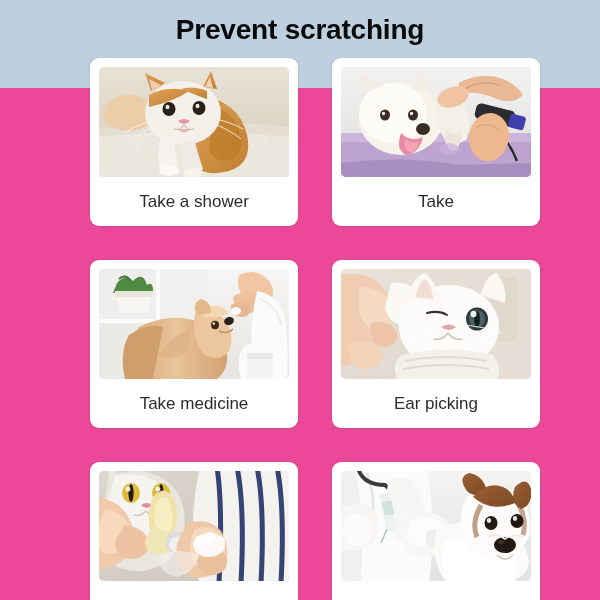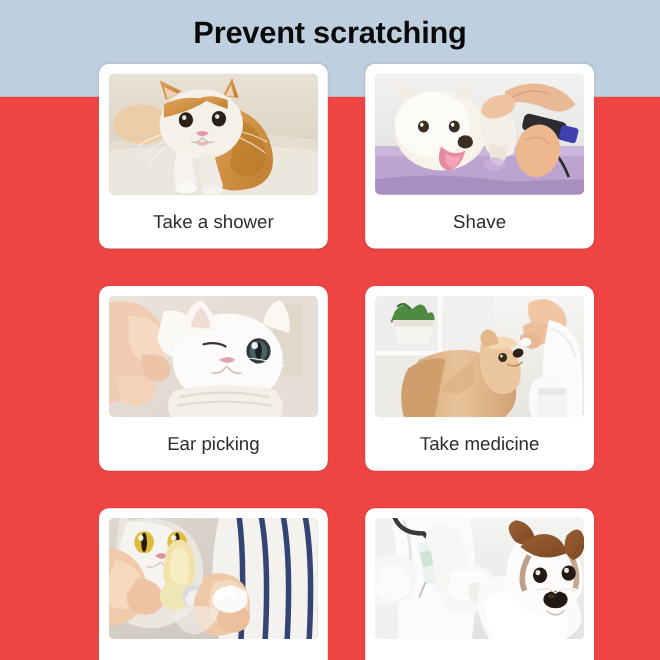--- a/index.html
+++ b/index.html
@@ -12,21 +12,21 @@
     overflow: hidden;
     background: #ebebe9;
     font-family: "Liberation Sans", sans-serif;
     position: relative;
   }
   #page {
     position: absolute;
     inset: 0;
     width: 600px;
     height: 600px;
-    background: #ef4444;
+    background: #ec4899;
   }
   .header-band {
     position: absolute;
     top: 0; left: 0;
     width: 600px;
     height: 88px;
     background: #bed0e0;
   }
   .page-title {
     position: absolute;
@@ -182,62 +182,21 @@
           <path d="M124 22 q16 -10 34 -4" stroke="#d8a17c" stroke-width="1.4" fill="none"></path>
           <ellipse cx="112" cy="30" rx="16" ry="10" fill="#f0c3a2" transform="rotate(-18 112 30)"></ellipse>
           <rect x="134" y="40" width="40" height="16" rx="5" fill="#2c2c30" transform="rotate(14 154 48)"></rect>
           <rect x="168" y="48" width="16" height="14" rx="3" fill="#3f3fb0" transform="rotate(14 176 55)"></rect>
           <path d="M150 60 q18 12 26 34" stroke="#2c2c30" stroke-width="2.4" fill="none"></path>
           <ellipse cx="148" cy="70" rx="20" ry="24" fill="#eeb88f" transform="rotate(10 148 70)"></ellipse>
           <path d="M136 60 q14 -6 22 4" stroke="#dba47c" stroke-width="1.4" fill="none"></path>
           <ellipse cx="108" cy="82" rx="10" ry="6" fill="#cdb0dd" opacity="0.7"></ellipse>
         </svg>
       </div>
-      <div class="card-label">Shave</div>
-    </div>
-
-    <div class="card">
-      <div class="card-media">
-        <svg viewBox="0 0 190 110" preserveAspectRatio="none" aria-hidden="true">
-          <defs>
-            <linearGradient id="earBg" x1="0" y1="0" x2="1" y2="1">
-              <stop offset="0" stop-color="#eae3db"></stop>
-              <stop offset="1" stop-color="#ddd4ca"></stop>
-            </linearGradient>
-          </defs>
-          <rect width="190" height="110" fill="url(#earBg)"></rect>
-          <rect x="120" y="0" width="70" height="110" fill="#e6ded4"></rect>
-          <rect x="150" y="8" width="26" height="64" fill="#ded5c9" opacity="0.7"></rect>
-          <path d="M0 6 q34 -6 48 22 q8 20 -4 40 q-16 24 -44 30 z" fill="#f0cdb2"></path>
-          <path d="M18 18 q28 0 34 22 q2 14 -10 20 q-18 4 -24 -18 z" fill="#f6d9c2"></path>
-          <path d="M30 54 q20 -4 26 10 q2 12 -12 14 q-16 0 -14 -24 z" fill="#eec4a8"></path>
-          <path d="M8 74 q26 -6 34 8 q2 14 -16 18 q-20 2 -18 -26 z" fill="#f3d2b8"></path>
-          <path d="M50 14 q22 -4 30 18 q4 18 -12 24 q-20 2 -24 -18 z" fill="#fbf9f6"></path>
-          <ellipse cx="108" cy="58" rx="50" ry="42" fill="#fcfbf9"></ellipse>
-          <path d="M68 30 q2 -22 16 -26 q12 10 14 28 z" fill="#fbf8f4"></path>
-          <path d="M74 28 q4 -14 10 -18 q8 8 8 20 z" fill="#f0ddd6"></path>
-          <path d="M140 26 q4 -20 16 -22 q10 12 8 30 z" fill="#fbf8f4"></path>
-          <ellipse cx="136" cy="50" rx="11" ry="11.5" fill="#2f3a3c"></ellipse>
-          <ellipse cx="136" cy="50" rx="8" ry="9" fill="#4d6267"></ellipse>
-          <ellipse cx="136" cy="50" rx="3" ry="8" fill="#16201f"></ellipse>
-          <ellipse cx="132.5" cy="45" rx="3" ry="3.2" fill="#ffffff" opacity="0.9"></ellipse>
-          <path d="M86 44 q12 -3 20 2" stroke="#3a3230" stroke-width="2" fill="none" stroke-linecap="round"></path>
-          <path d="M100 58 q8 -5 15 0 q-7 6 -15 0 z" fill="#e3a3ab"></path>
-          <path d="M107 64 q-6 8 -14 6 M107 64 q6 8 14 6" stroke="#cdbcb2" stroke-width="1.3" fill="none"></path>
-          <g stroke="#ffffff" stroke-width="1" opacity="0.85" fill="none">
-            <path d="M96 60 Q76 66 64 78"></path>
-            <path d="M120 60 Q142 66 154 78"></path>
-            <path d="M122 56 Q146 58 160 64"></path>
-          </g>
-          <path d="M60 86 q46 -10 92 0 q10 14 4 24 H56 q-6 -14 4 -24 z" fill="#f3efe9"></path>
-          <path d="M64 92 q42 -8 82 0" stroke="#e2dad0" stroke-width="2" fill="none"></path>
-          <path d="M62 100 q44 -8 86 0" stroke="#e2dad0" stroke-width="2" fill="none"></path>
-        </svg>
-      </div>
-      <div class="card-label">Ear picking</div>
+      <div class="card-label">Take</div>
     </div>
 
     <div class="card">
       <div class="card-media">
         <svg viewBox="0 0 190 110" preserveAspectRatio="none" aria-hidden="true">
           <defs>
             <linearGradient id="medBg" x1="0" y1="0" x2="0" y2="1">
               <stop offset="0" stop-color="#f6f5f3"></stop>
               <stop offset="1" stop-color="#e7e5e1"></stop>
             </linearGradient>
@@ -272,20 +231,61 @@
           <path d="M132 36 q12 -6 20 2 q0 10 -10 10 q-12 -2 -10 -12 z" fill="#e8b794"></path>
           <ellipse cx="137" cy="42" rx="5" ry="4" fill="#fdfcfa"></ellipse>
           <path d="M158 22 q22 4 28 26 q4 34 2 62 h-32 q-8 -44 2 -88 z" fill="#fbfbfb"></path>
           <path d="M160 30 q18 6 22 26" stroke="#ececec" stroke-width="2" fill="none"></path>
           <path d="M146 76 q18 -6 30 4 q2 18 -4 30 h-30 q-6 -24 4 -34 z" fill="#fafafa"></path>
           <rect x="148" y="84" width="26" height="26" rx="3" fill="#f4f4f4"></rect>
           <rect x="148" y="84" width="26" height="6" rx="2" fill="#e7e7e7"></rect>
         </svg>
       </div>
       <div class="card-label">Take medicine</div>
+    </div>
+
+    <div class="card">
+      <div class="card-media">
+        <svg viewBox="0 0 190 110" preserveAspectRatio="none" aria-hidden="true">
+          <defs>
+            <linearGradient id="earBg" x1="0" y1="0" x2="1" y2="1">
+              <stop offset="0" stop-color="#eae3db"></stop>
+              <stop offset="1" stop-color="#ddd4ca"></stop>
+            </linearGradient>
+          </defs>
+          <rect width="190" height="110" fill="url(#earBg)"></rect>
+          <rect x="120" y="0" width="70" height="110" fill="#e6ded4"></rect>
+          <rect x="150" y="8" width="26" height="64" fill="#ded5c9" opacity="0.7"></rect>
+          <path d="M0 6 q34 -6 48 22 q8 20 -4 40 q-16 24 -44 30 z" fill="#f0cdb2"></path>
+          <path d="M18 18 q28 0 34 22 q2 14 -10 20 q-18 4 -24 -18 z" fill="#f6d9c2"></path>
+          <path d="M30 54 q20 -4 26 10 q2 12 -12 14 q-16 0 -14 -24 z" fill="#eec4a8"></path>
+          <path d="M8 74 q26 -6 34 8 q2 14 -16 18 q-20 2 -18 -26 z" fill="#f3d2b8"></path>
+          <path d="M50 14 q22 -4 30 18 q4 18 -12 24 q-20 2 -24 -18 z" fill="#fbf9f6"></path>
+          <ellipse cx="108" cy="58" rx="50" ry="42" fill="#fcfbf9"></ellipse>
+          <path d="M68 30 q2 -22 16 -26 q12 10 14 28 z" fill="#fbf8f4"></path>
+          <path d="M74 28 q4 -14 10 -18 q8 8 8 20 z" fill="#f0ddd6"></path>
+          <path d="M140 26 q4 -20 16 -22 q10 12 8 30 z" fill="#fbf8f4"></path>
+          <ellipse cx="136" cy="50" rx="11" ry="11.5" fill="#2f3a3c"></ellipse>
+          <ellipse cx="136" cy="50" rx="8" ry="9" fill="#4d6267"></ellipse>
+          <ellipse cx="136" cy="50" rx="3" ry="8" fill="#16201f"></ellipse>
+          <ellipse cx="132.5" cy="45" rx="3" ry="3.2" fill="#ffffff" opacity="0.9"></ellipse>
+          <path d="M86 44 q12 -3 20 2" stroke="#3a3230" stroke-width="2" fill="none" stroke-linecap="round"></path>
+          <path d="M100 58 q8 -5 15 0 q-7 6 -15 0 z" fill="#e3a3ab"></path>
+          <path d="M107 64 q-6 8 -14 6 M107 64 q6 8 14 6" stroke="#cdbcb2" stroke-width="1.3" fill="none"></path>
+          <g stroke="#ffffff" stroke-width="1" opacity="0.85" fill="none">
+            <path d="M96 60 Q76 66 64 78"></path>
+            <path d="M120 60 Q142 66 154 78"></path>
+            <path d="M122 56 Q146 58 160 64"></path>
+          </g>
+          <path d="M60 86 q46 -10 92 0 q10 14 4 24 H56 q-6 -14 4 -24 z" fill="#f3efe9"></path>
+          <path d="M64 92 q42 -8 82 0" stroke="#e2dad0" stroke-width="2" fill="none"></path>
+          <path d="M62 100 q44 -8 86 0" stroke="#e2dad0" stroke-width="2" fill="none"></path>
+        </svg>
+      </div>
+      <div class="card-label">Ear picking</div>
     </div>
 
     <div class="card">
       <div class="card-media">
         <svg viewBox="0 0 190 110" preserveAspectRatio="none" aria-hidden="true">
           <defs>
             <linearGradient id="nailBg" x1="0" y1="0" x2="1" y2="1">
               <stop offset="0" stop-color="#ddd7cf"></stop>
               <stop offset="1" stop-color="#cbc4ba"></stop>
             </linearGradient>

